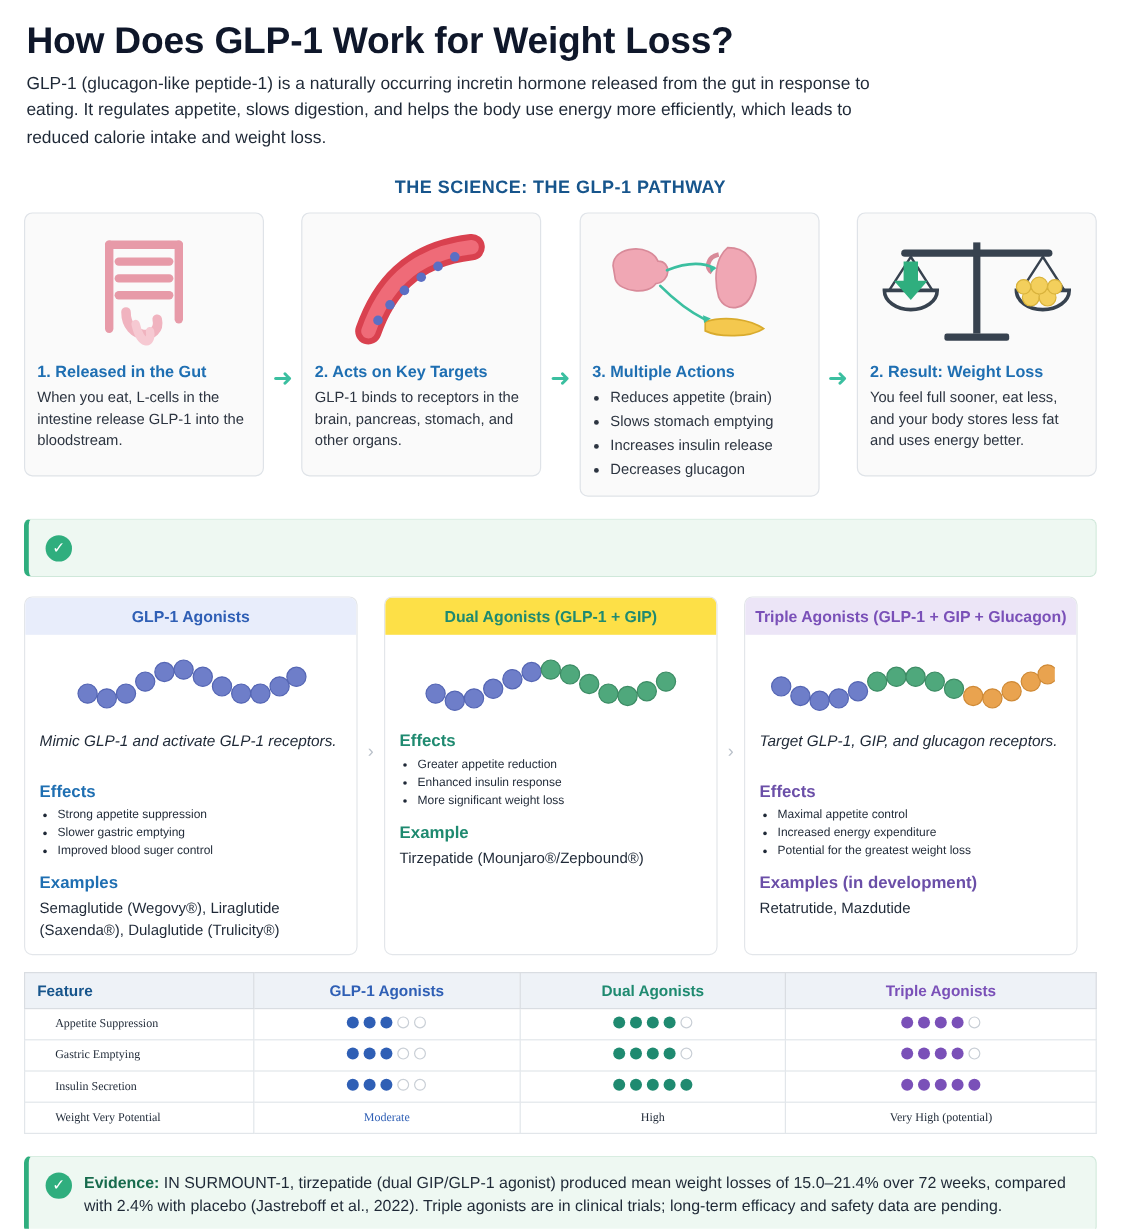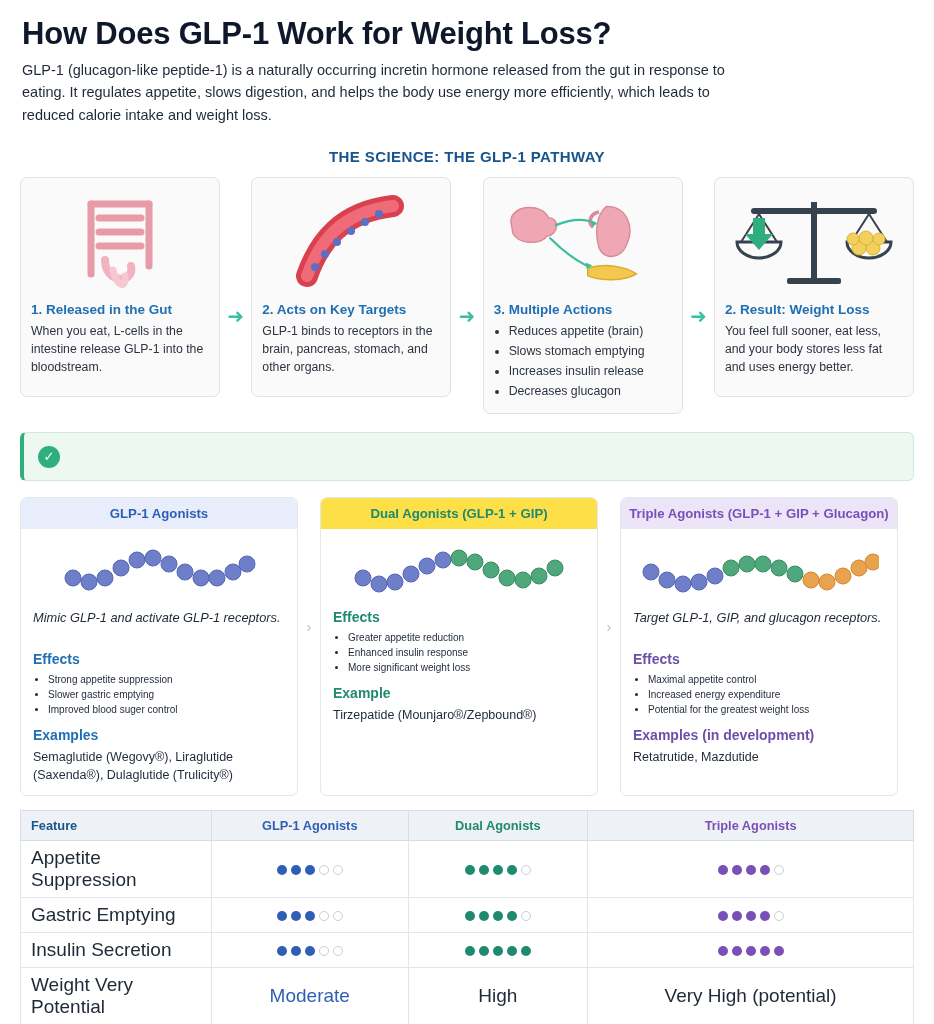--- a/index.html
+++ b/index.html
@@ -168,24 +168,25 @@
   table.cmp th {
     background: #eef2f7;
     font-size: 12.8px;
     padding: 7px 10px;
     border: 1px solid #d9dde2;
     text-align: center;
   }
   table.cmp th.first { text-align: left; color: #17558c; }
   table.cmp td {
     border: 1px solid #e2e6ea;
-    padding: 6px 10px;
-    font-size: 19px;
+    padding: 6px 25px;
+    font-size: 10px;
     text-align: center;
     height: 26px;
+    font-family: Liberation Serif, serif;
   }
   table.cmp td.first { text-align: left; }
   .dots { display: inline-flex; gap: 4px; align-items: center; }
   .dot { width: 10px; height: 10px; border-radius: 50%; display: inline-block; }
 </style>
 </head>
 <body>
 
 <div class="page">
 

